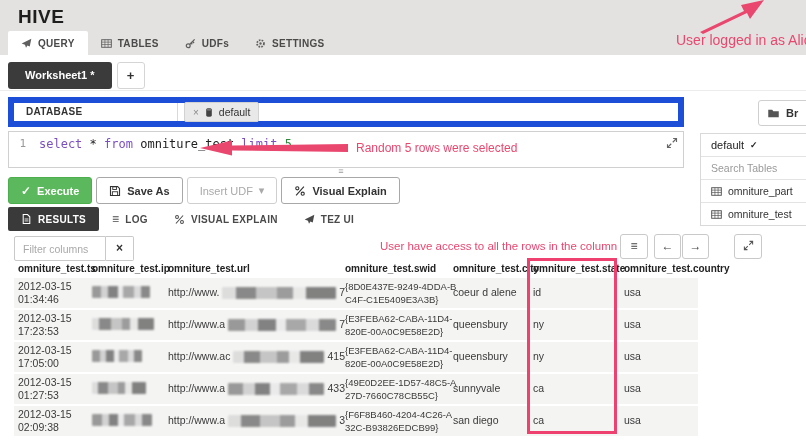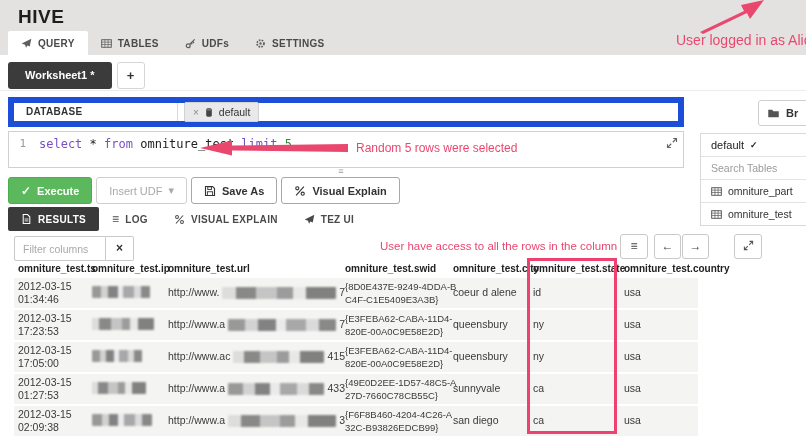--- a/index.html
+++ b/index.html
@@ -194,33 +194,33 @@
   <svg class="arrow-svg" style="left:198px; top:139px;" width="150" height="18" viewBox="0 0 150 18">
     <path d="M150 5 L34 6.5 L34 1.5 L2 9 L34 16.5 L34 11.5 L150 13 Z" fill="#ea476f"></path>
   </svg>
   <div class="ann ann-random">Random 5 rows were selected</div>
 
   <div class="actions">
     <div class="btn btn-execute">
       <span class="glyph-icon">✓</span>
       <span>Execute</span>
     </div>
-    <div class="btn btn-udf">
-      <span>Insert UDF</span>
-      <span>▾</span>
-    </div>
     <div class="btn">
       <span class="icon">
           <svg width="12" height="12" viewBox="0 0 16 16" fill="none" stroke="currentColor">
             <path stroke-width="1.5" d="M2 2h9.5L14 4.5V14H2z"></path>
             <rect x="4.5" y="9" width="7" height="5" stroke-width="1.2"></rect>
             <rect x="5" y="2.5" width="5" height="3.5" stroke-width="1.2"></rect>
           </svg>
         </span>
       <span>Save As</span>
+    </div>
+    <div class="btn btn-udf">
+      <span>Insert UDF</span>
+      <span>▾</span>
     </div>
     <div class="btn">
       <span class="icon">
           <svg width="12" height="12" viewBox="0 0 16 16" fill="none" stroke="currentColor" stroke-width="1.5">
             <circle cx="4.4" cy="4.4" r="2.1"></circle>
             <circle cx="11.6" cy="11.6" r="2.1"></circle>
             <path d="M13.2 2.2L2.8 13.8"></path>
           </svg>
         </span>
       <span>Visual Explain</span>

